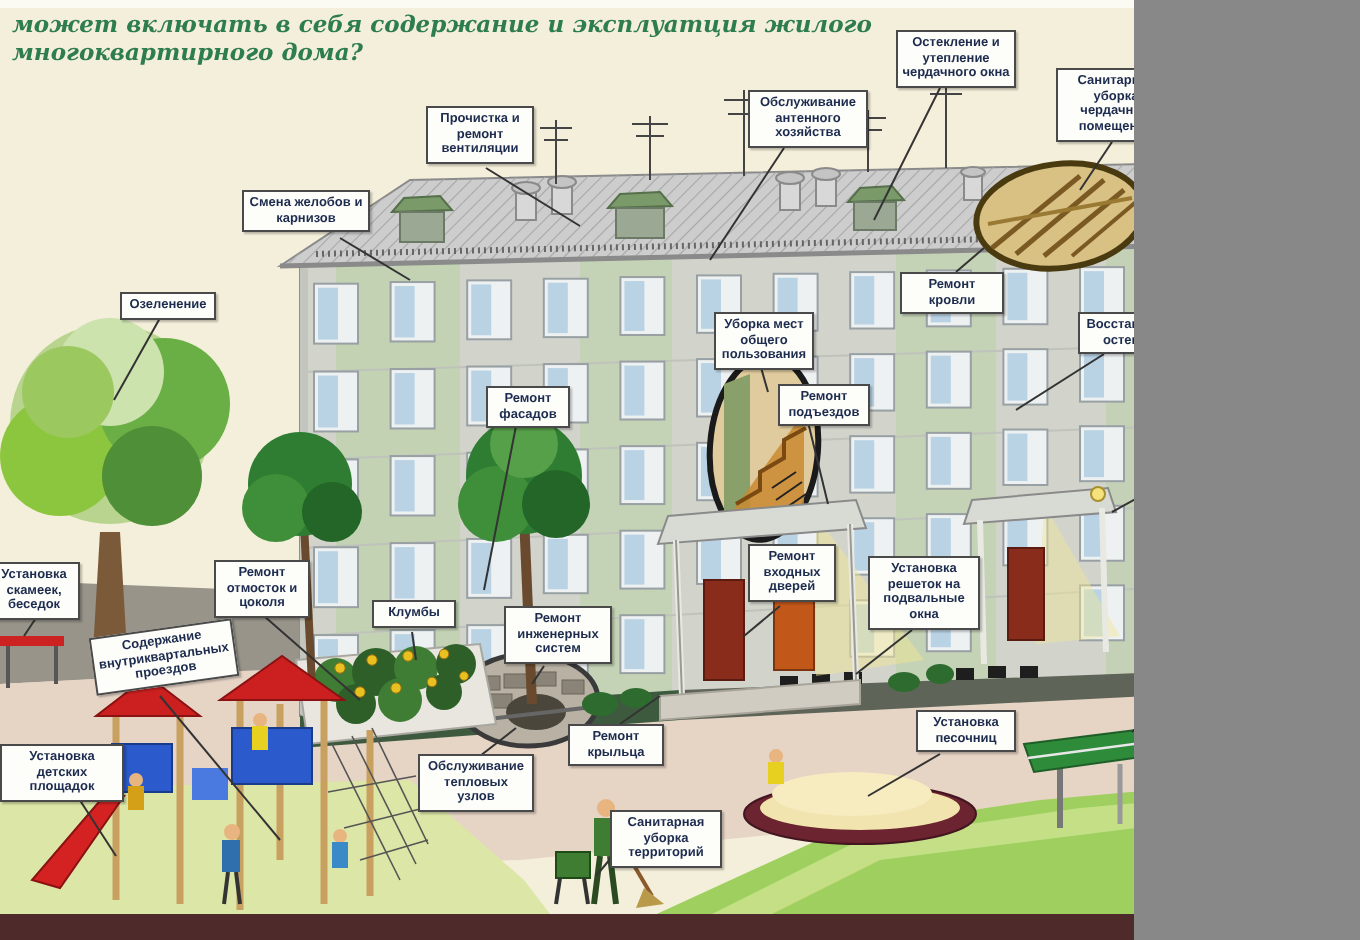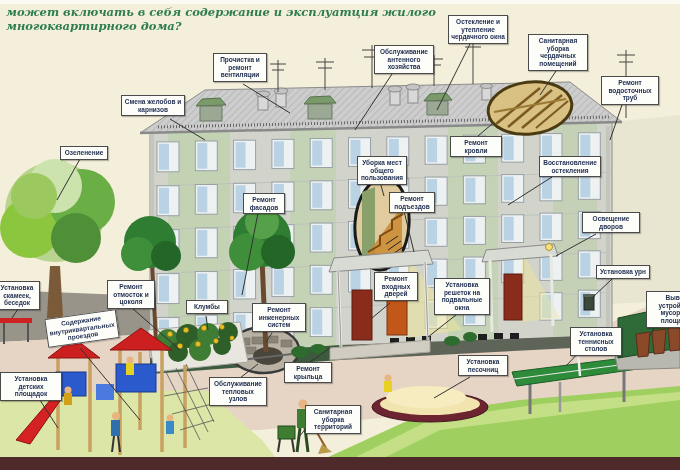--- a/index.html
+++ b/index.html
@@ -1,16 +1,16 @@
 <!DOCTYPE html>
 <html><head>
 <meta charset="utf-8">
 <style>
   html,body{margin:0;padding:0;background:#888;}
-  #stage{position:relative;width:680px;height:470px;overflow:hidden;
+  #stage{position:relative;width:567px;height:470px;overflow:hidden;
          background:#f4efda;font-family:"Liberation Sans",sans-serif;}
   #title{position:absolute;left:6px;top:5px;width:520px;
          font-family:"DejaVu Serif",serif;font-style:italic;font-weight:bold;
          font-size:11.5px;color:#2e7d4f;}
   .lbl{position:absolute;background:#fdfdfa;border:1px solid #4a4a4a;
        box-shadow:1px 1px 1px rgba(0,0,0,.25);
        font-size:6.5px;font-weight:bold;color:#1d2c4e;text-align:center;
        line-height:1.18;padding:2px 2px;box-sizing:border-box;}
   svg{position:absolute;left:0;top:0;}
 </style>

